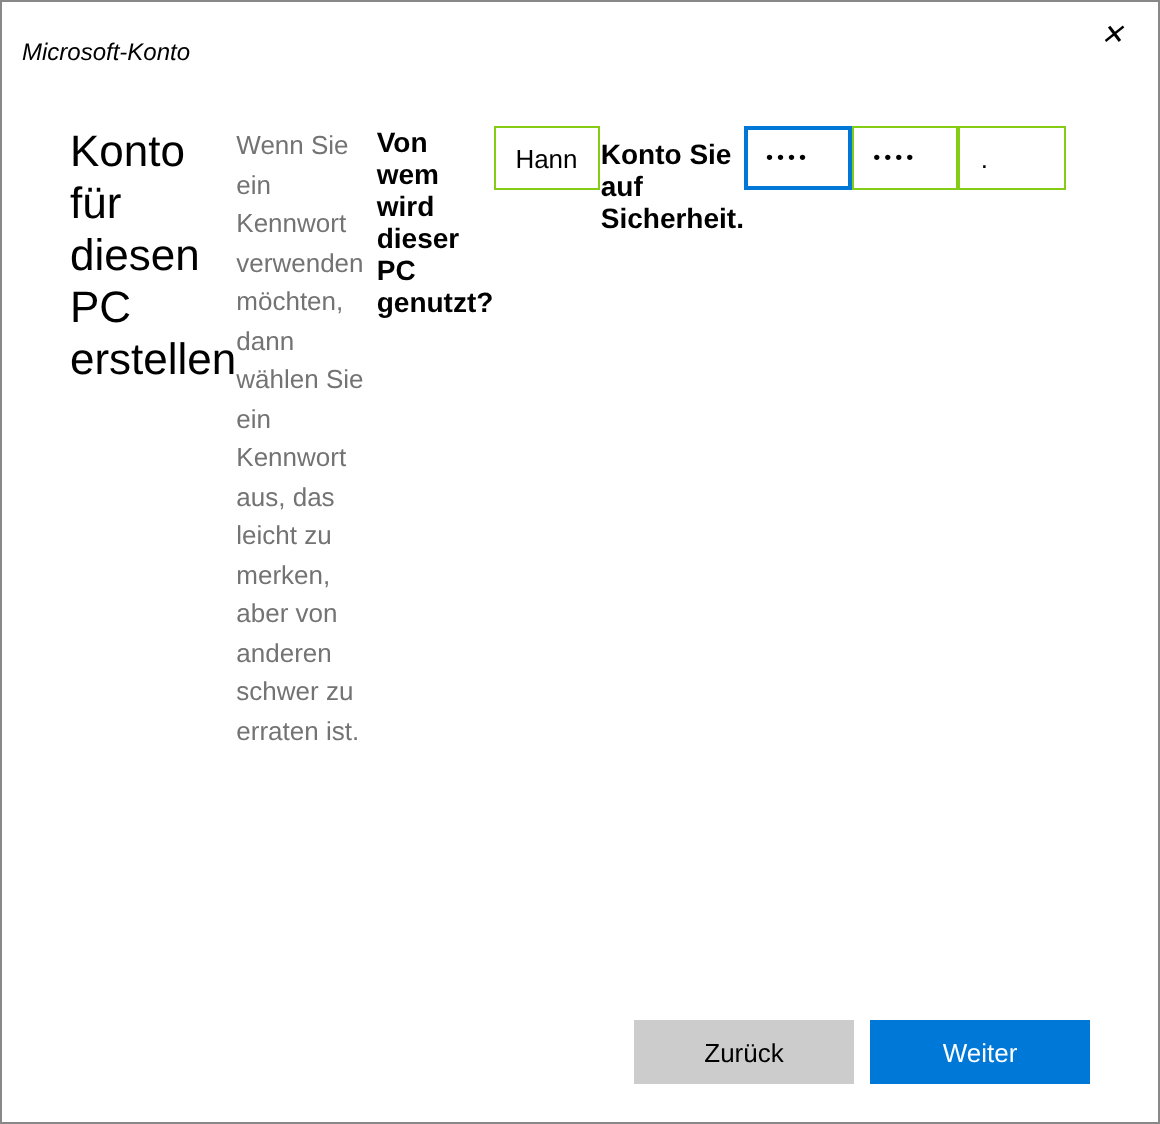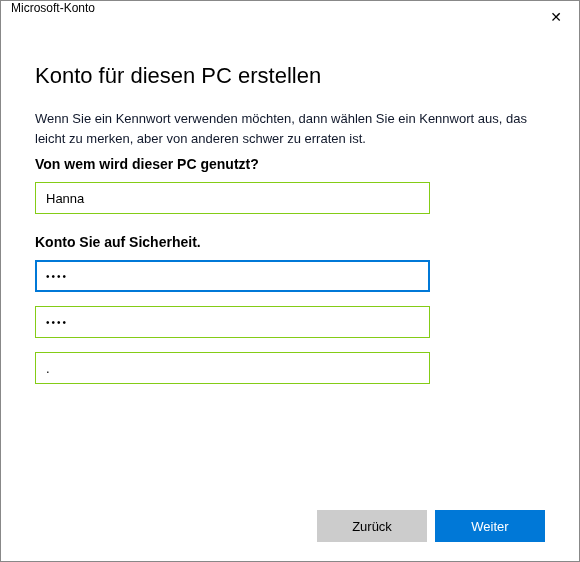--- a/index.html
+++ b/index.html
@@ -18,55 +18,56 @@
       width: 580px;
       height: 562px;
       border: 1px solid #888;
       background: #fff;
       display: flex;
       flex-direction: column;
     }
     .titlebar {
       height: 32px;
       display: flex;
-      align-items: flex-start;
+      align-items: flex-end;
       justify-content: space-between;
       padding: 0 0 0 10px;
       font-size: 12px;
       color: #000;
+      font-style: italic;
     }
     .titlebar-title {
       font-weight: 400;
     }
     .close-btn {
       width: 46px;
       height: 32px;
       display: flex;
       align-items: center;
       justify-content: center;
       cursor: pointer;
       font-size: 14px;
       color: #000;
       font-family: Arial, sans-serif;
     }
     .content {
       flex: 1;
       padding: 30px 46px 0 34px;
       display: flex;
-      flex-direction: column;
+      flex-direction: row;
     }
     .heading {
       font-size: 22px;
       font-weight: 400;
       color: #000;
       margin-bottom: 20px;
     }
     .subtext {
       font-size: 13px;
-      color: #0f172a;
+      color: #737373;
       line-height: 1.5;
       margin-bottom: 8px;
     }
     .field-label {
       font-size: 14px;
       font-weight: 600;
       color: #000;
       margin-bottom: 10px;
     }
     .field-label.second {

